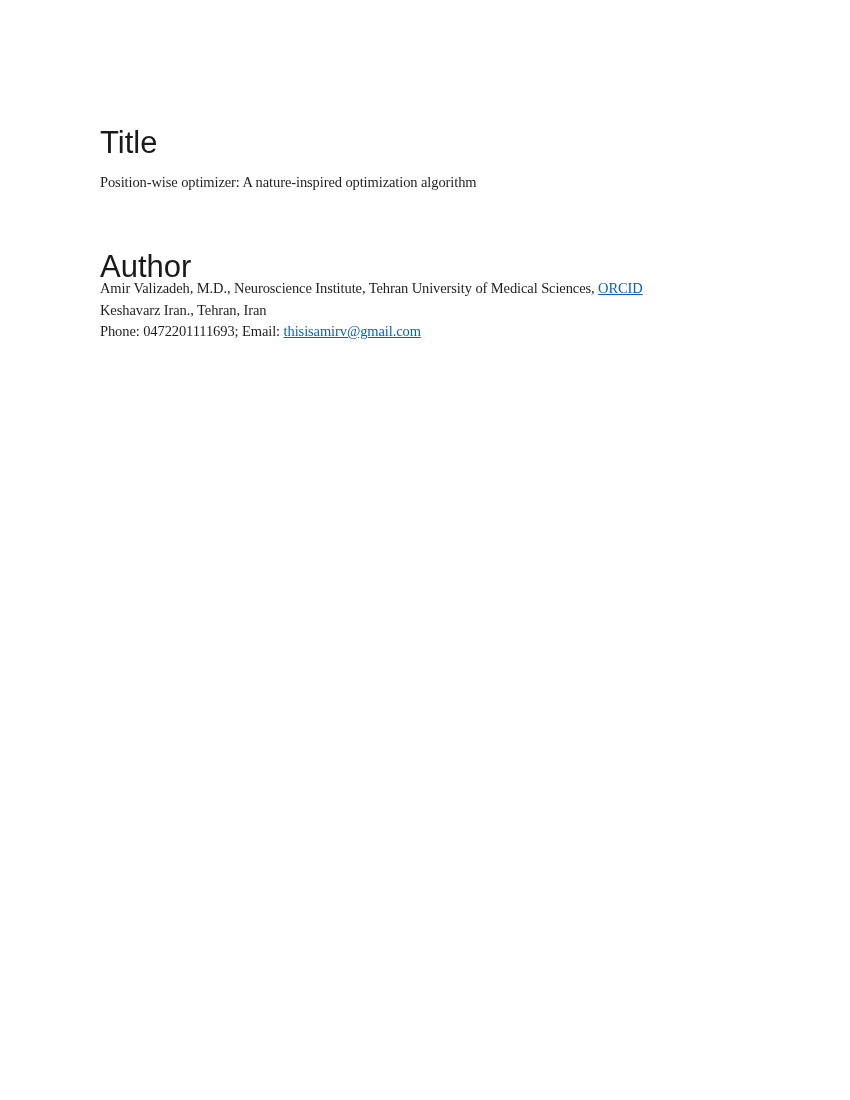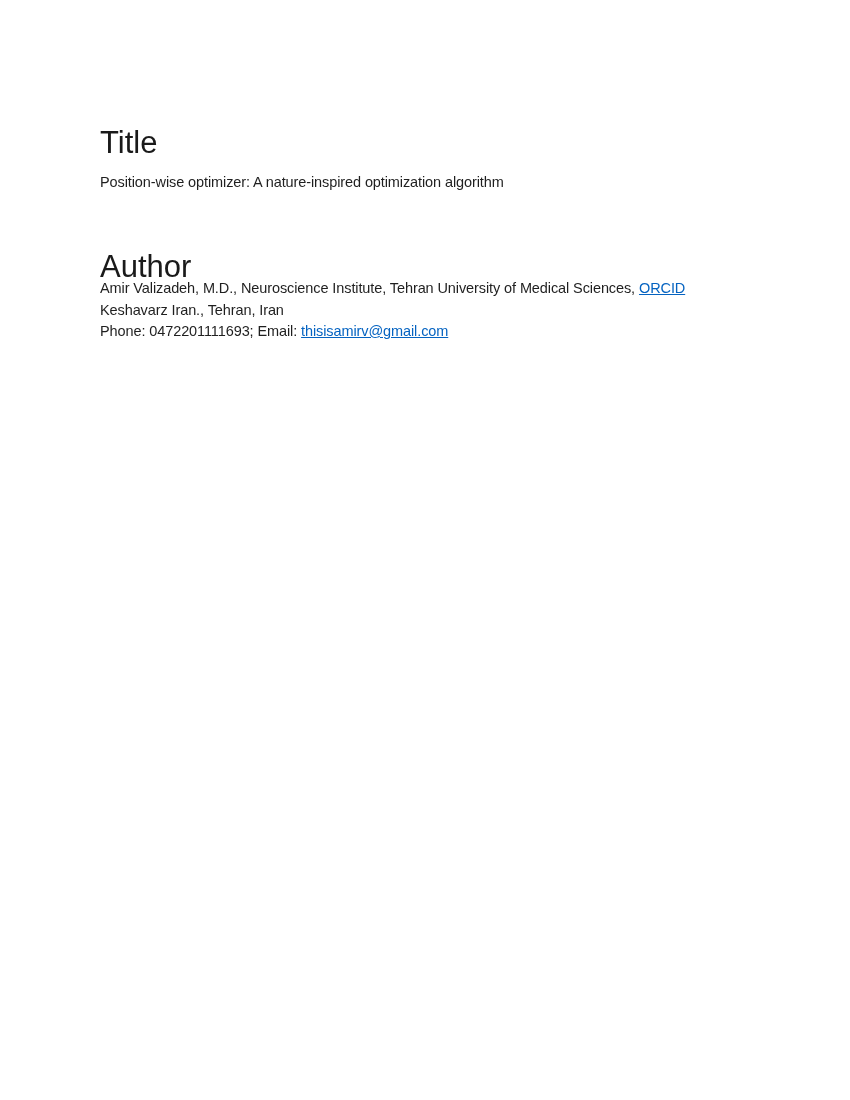--- a/index.html
+++ b/index.html
@@ -27,20 +27,21 @@
   }
   .heading-title { top: 124px; }
   .heading-author { top: 248px; }
   .doc-paragraph {
     position: absolute;
     left: 100px;
     width: 620px;
     font-size: 14.5px;
     color: #1f1f1f;
     letter-spacing: -0.1px;
+    font-family: Liberation Serif, serif;
   }
   .paper-title-paragraph {
     top: 172px;
     line-height: 20px;
   }
   .author-paragraph {
     top: 278px;
     line-height: 21.5px;
   }
   a.doc-link {

